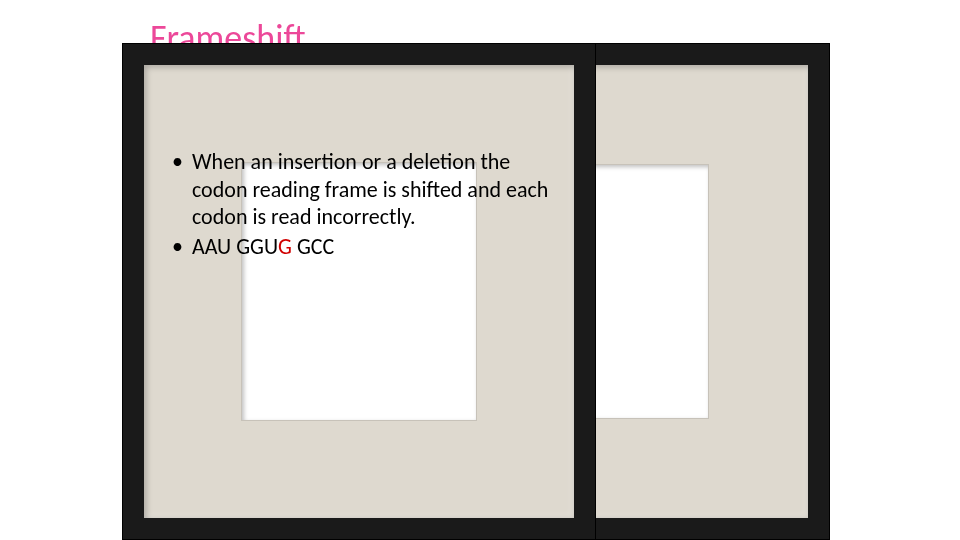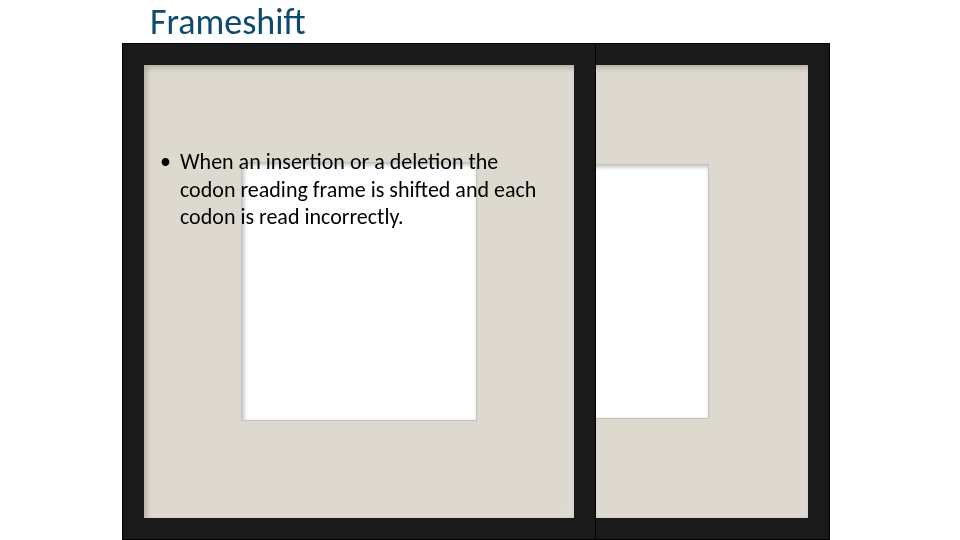--- a/index.html
+++ b/index.html
@@ -8,24 +8,24 @@
     width: 960px;
     height: 540px;
     background: #ffffff;
     font-family: "Calibri", "Segoe UI", Arial, sans-serif;
     overflow: hidden;
     position: relative;
   }
 
   .title {
     position: absolute;
-    top: 0px;
+    top: 16px;
     left: 150px;
     font-size: 36px;
-    color: #0c4a6e;
+    color: #ec4899;
     font-weight: 400;
   }
 
   
   .frame {
     position: absolute;
     background: #1a1a1a;
     box-shadow: inset 0 0 0 1px #000;
   }
   .mat {
@@ -75,21 +75,21 @@
   .frame-front .window {
     top: 98px;
     left: 98px;
     right: 98px;
     bottom: 98px;
   }
 
   .bullets {
     position: absolute;
     top: 148px;
-    left: 158px;
+    left: 170px;
     width: 400px;
     font-size: 22px;
     line-height: 1.25;
     color: #000;
     list-style: none;
     padding: 0;
     margin: 0;
   }
   .bullets li {
     position: relative;
@@ -116,13 +116,16 @@
 </div>
 
 <div class="frame frame-front">
   <div class="mat">
     <div class="window"></div>
   </div>
 </div>
 
 <ul class="bullets">
   <li>When an insertion or a deletion the codon reading frame is shifted and each codon is read incorrectly.</li>
+  <li>
+    <span>AAU GGU</span><span class="red">G</span><span> GCC</span>
+  </li>
 </ul>
 
 </body></html>

